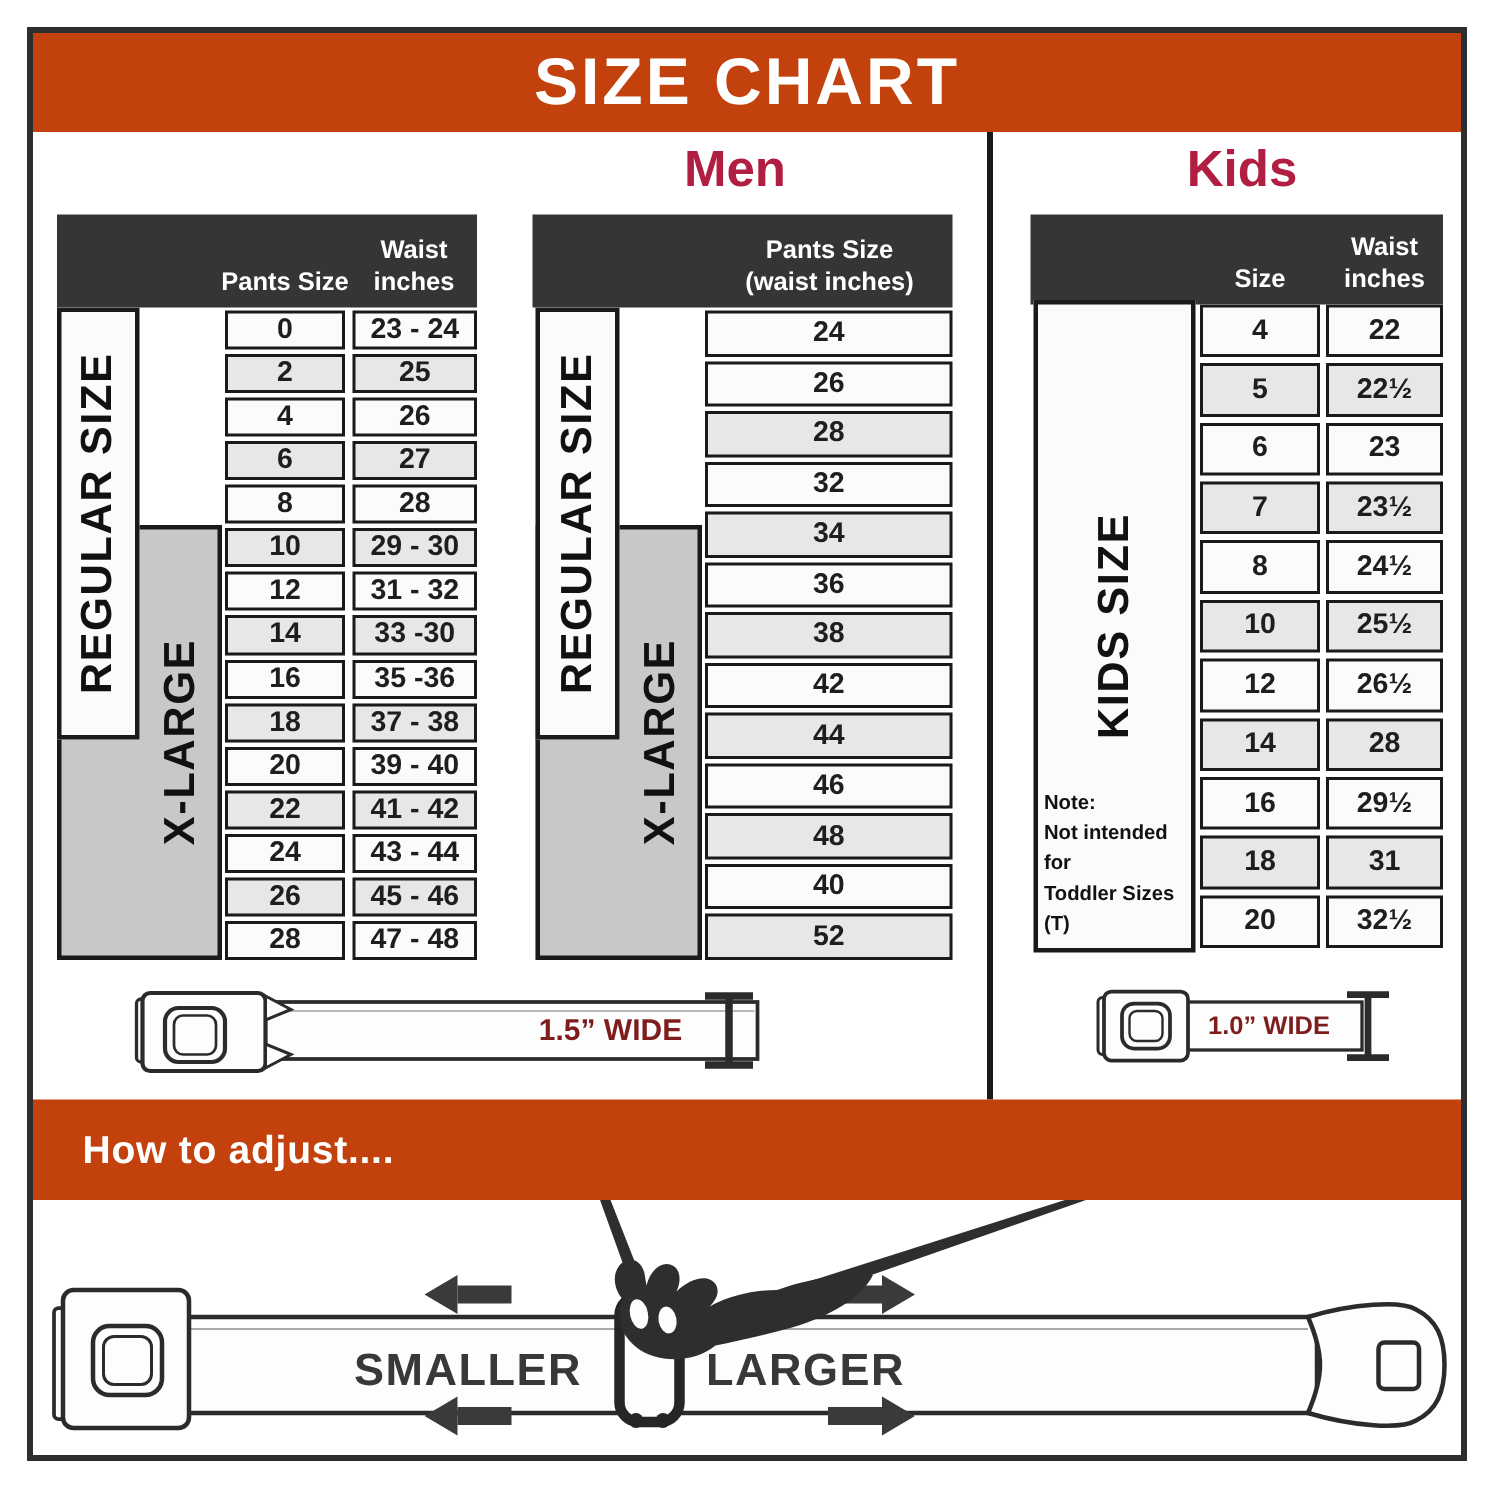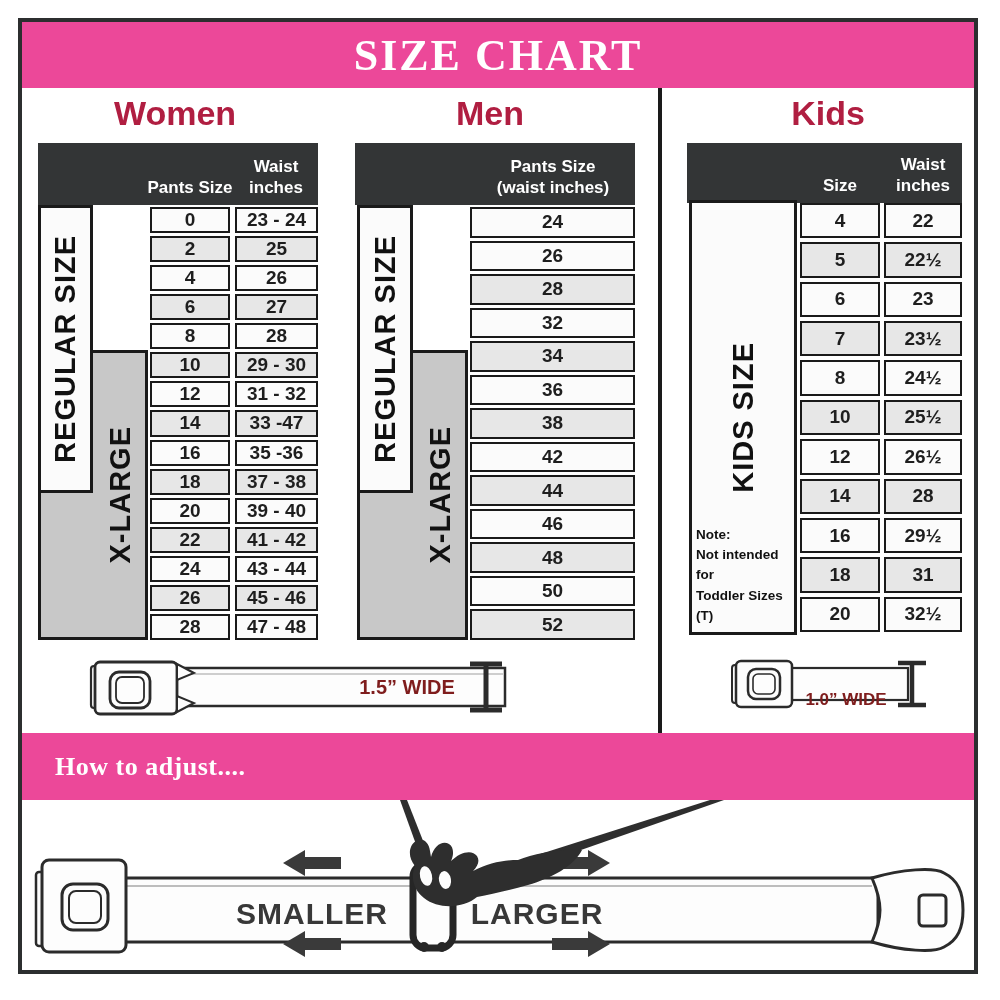--- a/index.html
+++ b/index.html
@@ -3,21 +3,21 @@
 <meta charset="utf-8">
 <style>
   * { margin:0; padding:0; box-sizing:border-box; }
   html,body { background:#ffffff; }
   body { font-family:"Liberation Sans","DejaVu Sans",sans-serif; }
   .page { position:relative; width:1000px; height:1000px; background:#fff; overflow:hidden; }
 
   .frame { position:absolute; left:22px; top:22px; width:952px; height:948px;
            box-shadow:0 0 0 4px #2c2e2f; background:#fff; }
 
-  .banner { position:absolute; background:#ec4899;font-family:Liberation Serif, serif; }
+  .banner { position:absolute; background:#c2410c; }
   .title-banner { left:0; top:0; width:952px; height:66px; display:flex; align-items:center; justify-content:center; }
   .title-banner span { color:#fff; font-weight:bold; font-size:44px; letter-spacing:2px; }
 
   .col-heading { position:absolute; top:72px; height:40px; width:200px; text-align:center;
                  font-size:34px; font-weight:bold; color:#b01e41; }
 
   .divider-v { position:absolute; left:636px; top:66px; width:4px; height:645px; background:#1a1a1a; }
 
   .thead { position:absolute; background:#333536; }
   .thead-text { position:absolute; color:#fff; font-weight:bold; font-size:17px; line-height:1.25;
@@ -55,21 +55,20 @@
 </head>
 <body>
 
 <div class="page">
   <div class="frame">
 
     <div class="banner title-banner">
       <span>SIZE CHART</span>
     </div>
 
-    <div class="col-heading" style="left:53px;">Women</div>
     <div class="col-heading" style="left:368px;">Men</div>
     <div class="col-heading" style="left:706px;">Kids</div>
 
     <div class="divider-v"></div>
 
     <div class="thead" style="left:16px;top:121px;width:280px;height:62px;"></div>
     <div class="thead-text" style="left:106px;top:121px;width:124px;height:62px;">Pants Size</div>
     <div class="thead-text" style="left:192px;top:121px;width:124px;height:62px;">Waist
 inches</div>
 
@@ -101,21 +100,21 @@
       </div>
     <div class="stack alt" style="left:213px;top:185px;width:83px;height:433px;">
 
     <div class="cell">23 - 24</div>
         <div class="cell">25</div>
         <div class="cell">26</div>
         <div class="cell">27</div>
         <div class="cell">28</div>
         <div class="cell">29 - 30</div>
         <div class="cell">31 - 32</div>
-        <div class="cell">33 -47</div>
+        <div class="cell">33 -30</div>
         <div class="cell">35 -36</div>
         <div class="cell">37 - 38</div>
         <div class="cell">39 - 40</div>
         <div class="cell">41 - 42</div>
         <div class="cell">43 - 44</div>
         <div class="cell">45 - 46</div>
         <div class="cell">47 - 48</div>
       </div>
 
     <div class="thead" style="left:333px;top:121px;width:280px;height:62px;"></div>
@@ -136,21 +135,21 @@
         <div class="cell">26</div>
         <div class="cell">28</div>
         <div class="cell">32</div>
         <div class="cell">34</div>
         <div class="cell">36</div>
         <div class="cell">38</div>
         <div class="cell">42</div>
         <div class="cell">44</div>
         <div class="cell">46</div>
         <div class="cell">48</div>
-        <div class="cell">50</div>
+        <div class="cell">40</div>
         <div class="cell">52</div>
       </div>
 
     <div class="thead" style="left:665px;top:121px;width:275px;height:60px;"></div>
     <div class="thead-text" style="left:778px;top:121px;width:80px;height:60px;">Size</div>
     <div class="thead-text" style="left:862px;top:121px;width:78px;height:60px;">Waist
 inches</div>
 
     <div class="box white flexc" style="left:667px;top:178px;width:108px;height:435px;">
       <span class="vtext">KIDS SIZE</span>
@@ -210,21 +209,21 @@
       <rect x="12" y="10" width="10" height="38" rx="3" fill="#fdfdfd" stroke="#2b2b2b" stroke-width="2"></rect>
       <rect x="16" y="6" width="56" height="46" rx="5" fill="#fdfdfd" stroke="#2b2b2b" stroke-width="2.5"></rect>
       <rect x="28" y="14" width="32" height="30" rx="8" fill="#fdfdfd" stroke="#2b2b2b" stroke-width="2.5"></rect>
       <rect x="33" y="19" width="22" height="20" rx="5" fill="#fdfdfd" stroke="#2b2b2b" stroke-width="1.6"></rect>
       <g>
         <line x1="192" y1="8" x2="192" y2="50" stroke="#2b2b2b" stroke-width="4.5"></line>
         <line x1="178" y1="8" x2="206" y2="8" stroke="#2b2b2b" stroke-width="4.5"></line>
         <line x1="178" y1="50" x2="206" y2="50" stroke="#2b2b2b" stroke-width="4.5"></line>
       </g>
     </svg>
-    <div class="belt-label" style="left:764px;top:648px;width:120px;height:28px;line-height:28px;font-size:17px;margin-top:16px;">1.0” WIDE</div>
+    <div class="belt-label" style="left:764px;top:648px;width:120px;height:28px;line-height:28px;font-size:17px;">1.0” WIDE</div>
 
     <div class="banner howto-banner">
       <span>How to adjust....</span>
     </div>
 
     <svg class="bottom-svg" width="952" height="170" viewBox="0 0 952 170">
 
       <rect x="96" y="78" width="760" height="64" fill="#fdfdfd" stroke="#2b2b2b" stroke-width="3"></rect>
       <line x1="100" y1="86" x2="388" y2="86" stroke="#555" stroke-width="1.4" opacity="0.5"></line>
       <line x1="436" y1="86" x2="850" y2="86" stroke="#555" stroke-width="1.4" opacity="0.5"></line>

